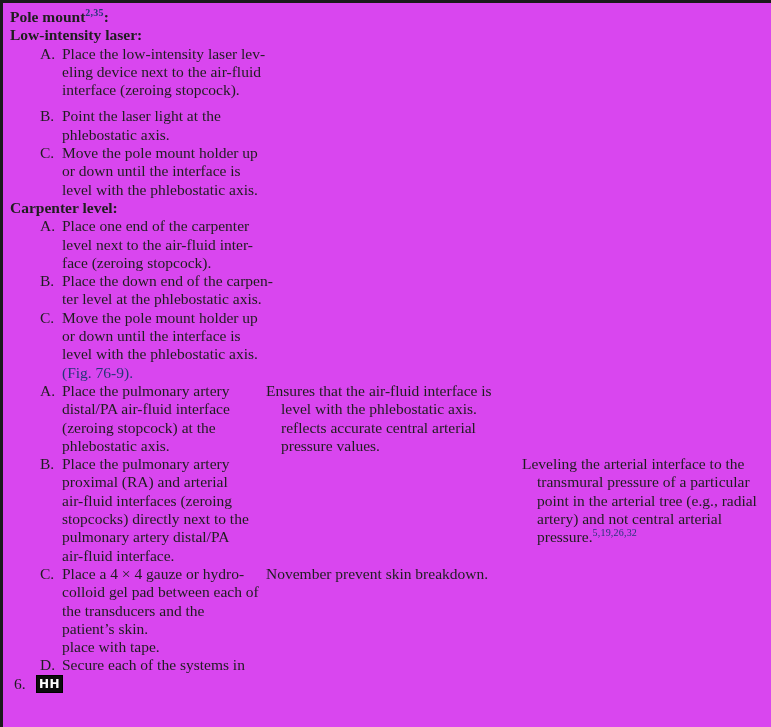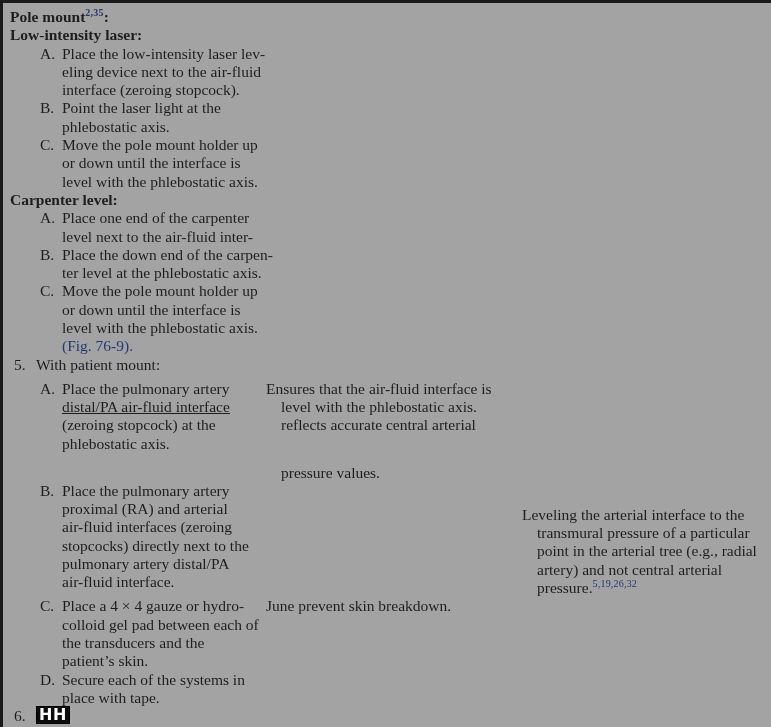--- a/index.html
+++ b/index.html
@@ -1,106 +1,100 @@
 <!DOCTYPE html>
 <html style="--link-color: #253777;"><head>
 <meta charset="utf-8">
 <style>
   html, body { margin: 0; padding: 0; background: #ffffff; }
   .page {
     position: relative;
     width: 771px;
     height: 727px;
     box-sizing: border-box;
-    background: #a3a3a3;
+    background: #d946ef;
     border-top: 3px solid #1a1a1a;
     border-left: 3px solid #1a1a1a;
     padding: 5px 0 0 7px;
     overflow: hidden;
     font-family: "Liberation Serif", "DejaVu Serif", serif;
     font-size: 15.5px;
     line-height: 18.3px;
     color: #1e1e1e;
   }
   .row { display: flex; align-items: flex-start; }
   .cell { flex: 0 0 auto; box-sizing: border-box; }
-  .cell.grow { flex: 1 1 auto; margin-top: 24px; }
+  .cell.grow { flex: 1 1 auto; }
   .line { white-space: pre; }
   .marker { display: inline-block; width: 22px; }
   .seg.b { font-weight: bold; }
   .seg.sup {
     vertical-align: super;
     font-size: 10px;
     line-height: 0;
     letter-spacing: 0.2px;
   }
   .seg.link { color: var(--link-color, #253777); }
   .seg.box {
     display: inline-block;
     background: #0b0b0b;
     color: #ffffff;
     font-family: "DejaVu Sans", sans-serif;
     font-weight: bold;
-    font-size: 16px;
+    font-size: 12px;
     line-height: 14px;
     padding: 1px 2px;
     letter-spacing: 0.5px;
     border: 1px solid #000000;
     transform: translateY(-1px);
   }
 </style>
 </head>
 <body>
 
 <div class="page">
   <div id="table-root">
       <div class="row">
         <div class="cell" style="width: 256px;">
           <div class="line" style="padding-left: 0px;"><span class="seg b">Pole mount</span><span class="seg b sup link">2,35</span><span class="seg b">:</span></div>
           <div class="line" style="padding-left: 0px;"><span class="seg b">Low-intensity laser:</span></div>
           <div class="line" style="padding-left: 30px;"><span class="marker">A.</span><span class="seg">Place the low-intensity laser lev-</span></div>
           <div class="line" style="padding-left: 52px;"><span class="seg">eling device next to the air-fluid</span></div>
           <div class="line" style="padding-left: 52px;"><span class="seg">interface (zeroing stopcock).</span></div>
-          <div class="line" style="padding-left: 30px;"><span class="marker">B.</span><span class="seg">Point the laser light at the</span></div>
+          <div class="line" style="padding-left: 30px; margin-top: 8px;"><span class="marker">B.</span><span class="seg">Point the laser light at the</span></div>
           <div class="line" style="padding-left: 52px;"><span class="seg">phlebostatic axis.</span></div>
           <div class="line" style="padding-left: 30px;"><span class="marker">C.</span><span class="seg">Move the pole mount holder up</span></div>
           <div class="line" style="padding-left: 52px;"><span class="seg">or down until the interface is</span></div>
           <div class="line" style="padding-left: 52px;"><span class="seg">level with the phlebostatic axis.</span></div>
           <div class="line" style="padding-left: 0px;"><span class="seg b">Carpenter level:</span></div>
           <div class="line" style="padding-left: 30px; font-family: Liberation Serif, serif;"><span class="marker">A.</span><span class="seg">Place one end of the carpenter</span></div>
           <div class="line" style="padding-left: 52px;"><span class="seg">level next to the air-fluid inter-</span></div>
+          <div class="line" style="padding-left: 52px;"><span class="seg">face (zeroing stopcock).</span></div>
           <div class="line" style="padding-left: 30px;"><span class="marker">B.</span><span class="seg">Place the down end of the carpen-</span></div>
           <div class="line" style="padding-left: 52px;"><span class="seg">ter level at the phlebostatic axis.</span></div>
           <div class="line" style="padding-left: 30px;"><span class="marker">C.</span><span class="seg">Move the pole mount holder up</span></div>
           <div class="line" style="padding-left: 52px;"><span class="seg">or down until the interface is</span></div>
           <div class="line" style="padding-left: 52px;"><span class="seg">level with the phlebostatic axis.</span></div>
           <div class="line" style="padding-left: 52px;"><span class="seg link">(Fig. 76-9).</span></div>
         </div>
         <div class="cell" style="width: 256px;"></div>
         <div class="cell grow"></div>
       </div>
       <div class="row">
         <div class="cell" style="width: 256px;">
-          <div class="line" style="padding-left: 4px;"><span class="marker">5.</span><span class="seg">With patient mount:</span></div>
-        </div>
-        <div class="cell" style="width: 256px;"></div>
-        <div class="cell grow"></div>
-      </div>
-      <div class="row">
-        <div class="cell" style="width: 256px;">
           <div class="line" style="padding-left: 30px;"><span class="marker">A.</span><span class="seg">Place the pulmonary artery</span></div>
-          <div class="line" style="padding-left: 52px; text-decoration: underline;"><span class="seg">distal/PA air-fluid interface</span></div>
+          <div class="line" style="padding-left: 52px;"><span class="seg">distal/PA air-fluid interface</span></div>
           <div class="line" style="padding-left: 52px;"><span class="seg">(zeroing stopcock) at the</span></div>
           <div class="line" style="padding-left: 52px;"><span class="seg">phlebostatic axis.</span></div>
         </div>
         <div class="cell" style="width: 256px;">
           <div class="line" style="padding-left: 0px;"><span class="seg">Ensures that the air-fluid interface is</span></div>
           <div class="line" style="padding-left: 15px;"><span class="seg">level with the phlebostatic axis.</span></div>
           <div class="line" style="padding-left: 15px;"><span class="seg">reflects accurate central arterial</span></div>
-          <div class="line" style="padding-left: 15px; margin-top: 29px;"><span class="seg">pressure values.</span></div>
+          <div class="line" style="padding-left: 15px;"><span class="seg">pressure values.</span></div>
         </div>
         <div class="cell grow"></div>
       </div>
       <div class="row">
         <div class="cell" style="width: 256px;">
           <div class="line" style="padding-left: 30px;"><span class="marker">B.</span><span class="seg">Place the pulmonary artery</span></div>
           <div class="line" style="padding-left: 52px;"><span class="seg">proximal (RA) and arterial</span></div>
           <div class="line" style="padding-left: 52px;"><span class="seg">air-fluid interfaces (zeroing</span></div>
           <div class="line" style="padding-left: 52px;"><span class="seg">stopcocks) directly next to the</span></div>
           <div class="line" style="padding-left: 52px;"><span class="seg">pulmonary artery distal/PA</span></div>
@@ -116,28 +110,28 @@
         </div>
       </div>
       <div class="row">
         <div class="cell" style="width: 256px;">
           <div class="line" style="padding-left: 30px;"><span class="marker">C.</span><span class="seg">Place a 4 × 4 gauze or hydro-</span></div>
           <div class="line" style="padding-left: 52px;"><span class="seg">colloid gel pad between each of</span></div>
           <div class="line" style="padding-left: 52px;"><span class="seg">the transducers and the</span></div>
           <div class="line" style="padding-left: 52px;"><span class="seg">patient’s skin.</span></div>
         </div>
         <div class="cell" style="width: 256px;">
-          <div class="line" style="padding-left: 0px;"><span class="seg">June prevent skin breakdown.</span></div>
+          <div class="line" style="padding-left: 0px;"><span class="seg">November prevent skin breakdown.</span></div>
         </div>
         <div class="cell grow"></div>
       </div>
       <div class="row">
         <div class="cell" style="width: 256px;">
+          <div class="line" style="padding-left: 52px;"><span class="seg">place with tape.</span></div>
           <div class="line" style="padding-left: 30px;"><span class="marker">D.</span><span class="seg">Secure each of the systems in</span></div>
-          <div class="line" style="padding-left: 52px;"><span class="seg">place with tape.</span></div>
         </div>
         <div class="cell" style="width: 256px;"></div>
         <div class="cell grow"></div>
       </div>
       <div class="row">
         <div class="cell" style="width: 256px;">
           <div class="line" style="padding-left: 4px;"><span class="marker">6.</span><span class="seg box">HH</span></div>
         </div>
         <div class="cell" style="width: 256px;"></div>
         <div class="cell grow"></div>

